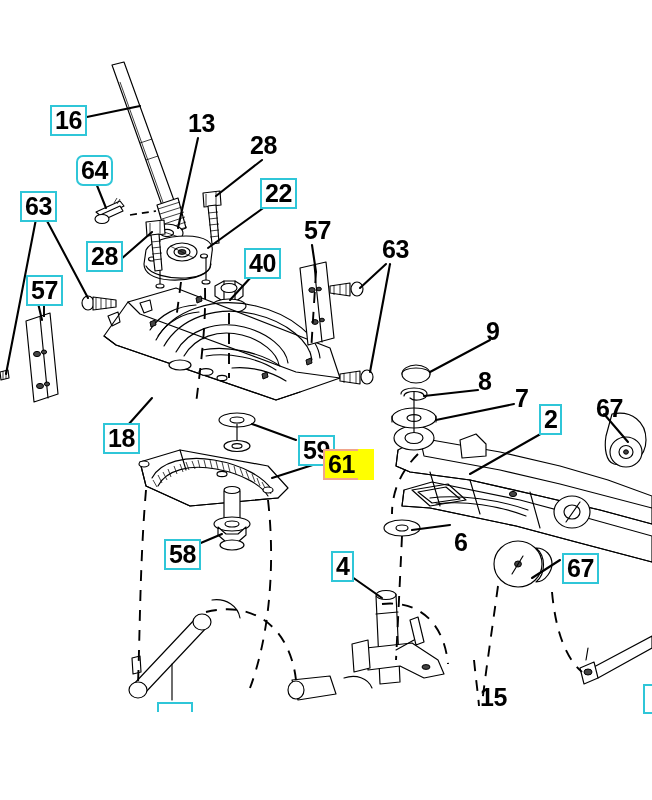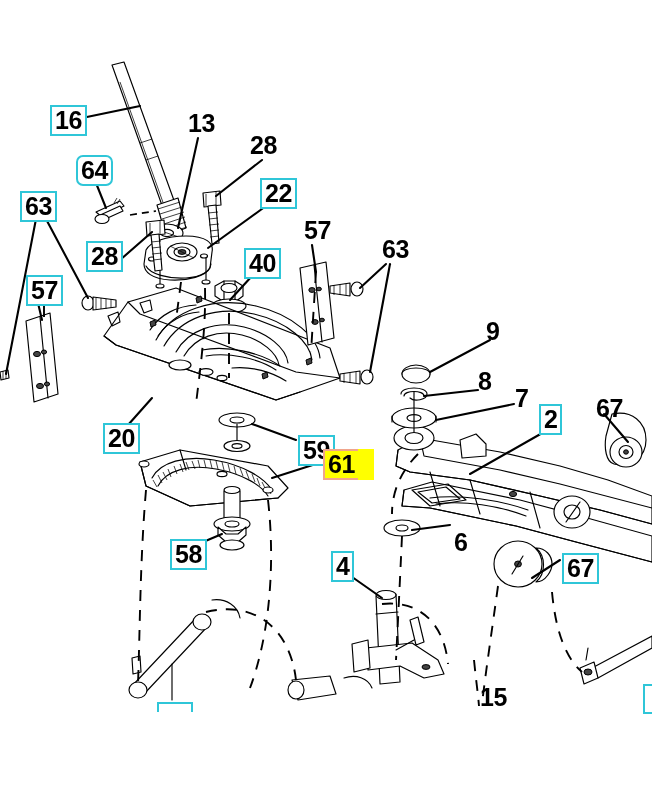--- a/index.html
+++ b/index.html
@@ -399,28 +399,28 @@
   <div class="lbl plain" style="left:302px;top:217px;">57</div>
   <div class="lbl plain" style="left:380px;top:236px;">63</div>
   <div class="lbl boxed" style="left:86px;top:241px;">28</div>
   <div class="lbl boxed" style="left:244px;top:248px;">40</div>
   <div class="lbl boxed" style="left:26px;top:275px;">57</div>
   <div class="lbl plain" style="left:484px;top:318px;">9</div>
   <div class="lbl plain" style="left:476px;top:368px;">8</div>
   <div class="lbl plain" style="left:513px;top:385px;">7</div>
   <div class="lbl boxed" style="left:539px;top:404px;">2</div>
   <div class="lbl plain" style="left:594px;top:395px;">67</div>
-  <div class="lbl boxed" style="left:103px;top:423px;">20</div>
+  <div class="lbl boxed" style="left:103px;top:423px;">18</div>
   <div class="lbl boxed" style="left:298px;top:435px;">59</div>
   <div class="lbl hl" style="left:323px;top:449px;">
     <span>61</span>
     <span class="spill"></span>
   </div>
   <div class="lbl plain" style="left:452px;top:529px;">6</div>
-  <div class="lbl boxed" style="left:170px;top:539px;">58</div>
+  <div class="lbl boxed" style="left:164px;top:539px;">58</div>
   <div class="lbl boxed" style="left:331px;top:551px;">4</div>
   <div class="lbl boxed" style="left:562px;top:553px;">67</div>
   <div class="lbl plain" style="left:478px;top:684px;overflow:hidden;height:22px;">15</div>
 
   <div style="position:absolute;left:157px;top:702px;width:32px;height:8px;
               border:2px solid #2fc6d8;border-bottom:none;background:#fff;"></div>
   <div style="position:absolute;left:643px;top:684px;width:14px;height:26px;
               border:2px solid #2fc6d8;border-right:none;background:#fff;"></div>
 
 </div>

